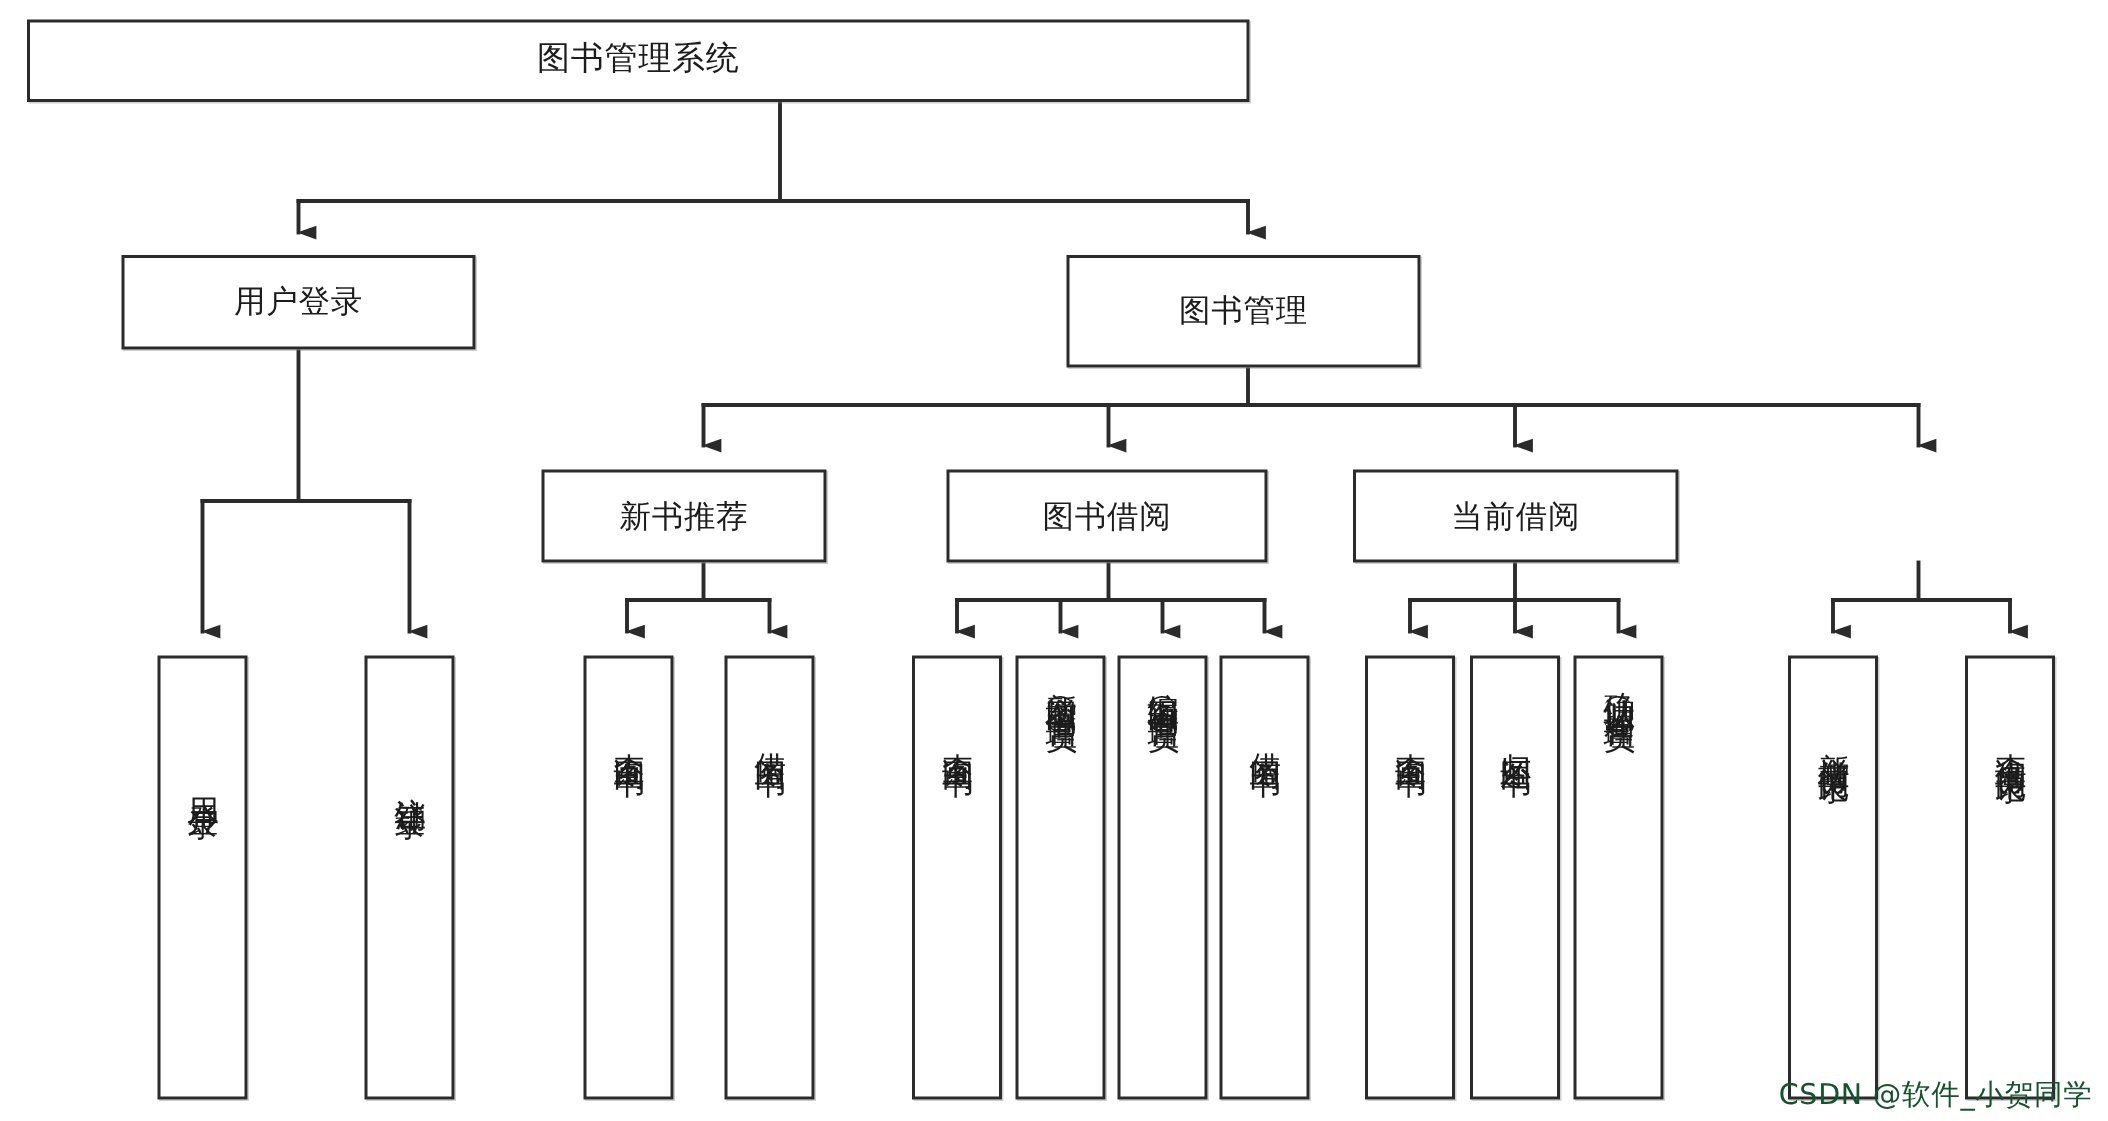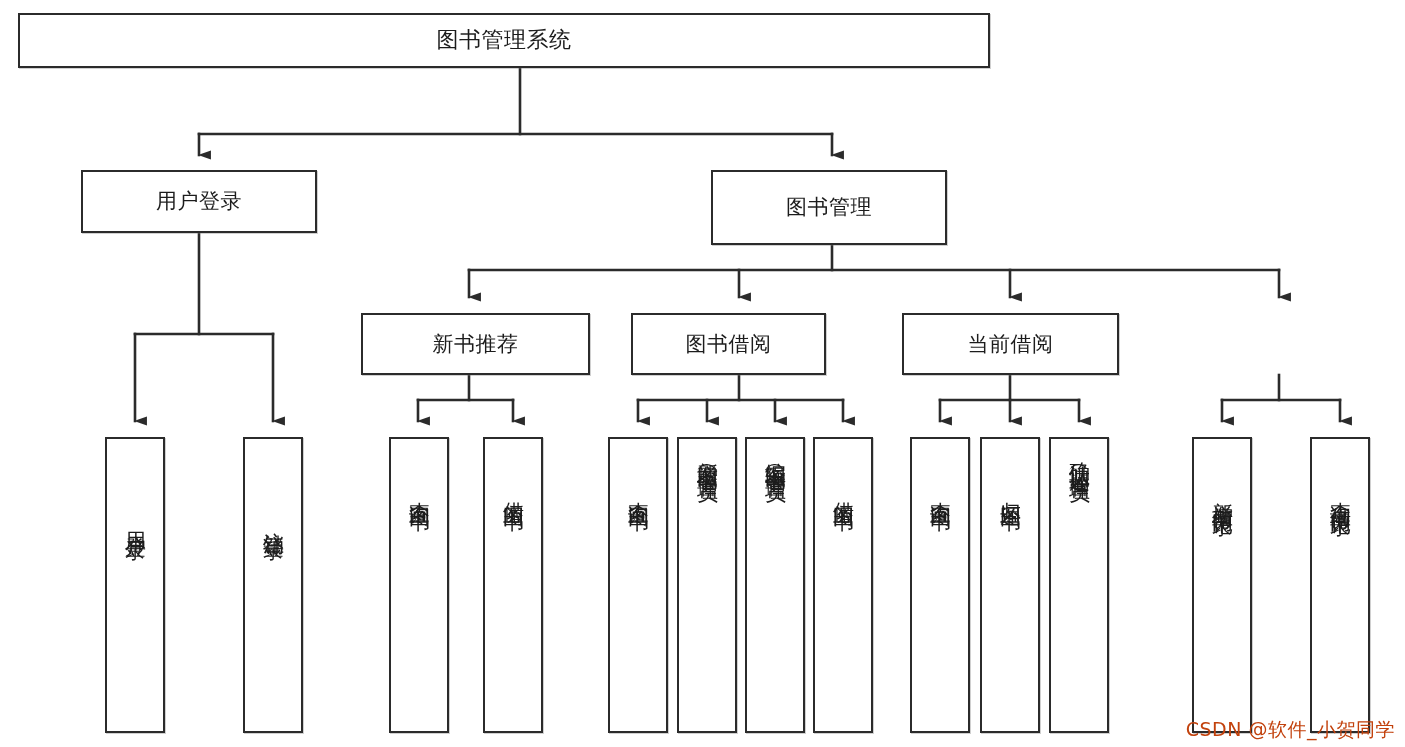--- a/index.html
+++ b/index.html
@@ -66,21 +66,21 @@
     margin-top: 40px;
   }
   .node.vertical.midlow .label {
     margin-top: 70px;
   }
   #watermark {
     position: absolute;
     right: 10px;
     bottom: 4px;
     font-size: 19px;
-    color: #c2410c;
+    color: #14532d;
     white-space: nowrap;
     letter-spacing: 0.5px;
     font-family: "DejaVu Sans", "Liberation Sans", sans-serif;
   }
 </style>
 </head>
 <body>
 
 <div id="canvas">
 
@@ -127,35 +127,35 @@
       <path d="M 1010 400 L 1010 421" marker-end="url(#arrow)"></path>
       <path d="M 1079 400 L 1079 421" marker-end="url(#arrow)"></path>
 
       <path d="M 1279 375 L 1279 400"></path>
       <path d="M 1222 400 L 1340 400"></path>
       <path d="M 1222 400 L 1222 421" marker-end="url(#arrow)"></path>
       <path d="M 1340 400 L 1340 421" marker-end="url(#arrow)"></path>
     </g>
   </svg>
 
-  <div class="node root horizontal" style="left:18px; top:13px; width:972px; height:55px;">
+  <div class="node root horizontal" style="left:18px; top:13px; width:815px; height:55px;">
     <span class="label">图书管理系统</span>
   </div>
 
   <div class="node horizontal" style="left:81px; top:170px; width:236px; height:63px;">
     <span class="label">用户登录</span>
   </div>
   <div class="node horizontal" style="left:711px; top:170px; width:236px; height:75px;">
     <span class="label">图书管理</span>
   </div>
 
-  <div class="node horizontal" style="left:361px; top:313px; width:229px; height:62px;">
+  <div class="node horizontal" style="left:361px; top:313px; width:190px; height:62px;">
     <span class="label">新书推荐</span>
   </div>
-  <div class="node horizontal" style="left:631px; top:313px; width:195px; height:62px;">
+  <div class="node horizontal" style="left:631px; top:313px; width:214px; height:62px;">
     <span class="label">图书借阅</span>
   </div>
   <div class="node horizontal" style="left:902px; top:313px; width:217px; height:62px;">
     <span class="label">当前借阅</span>
   </div>
 
   <div class="node vertical midlow" style="left:105px; top:437px; width:60px; height:296px;">
     <span class="label">用户登录</span>
   </div>
   <div class="node vertical midlow" style="left:243px; top:437px; width:60px; height:296px;">

